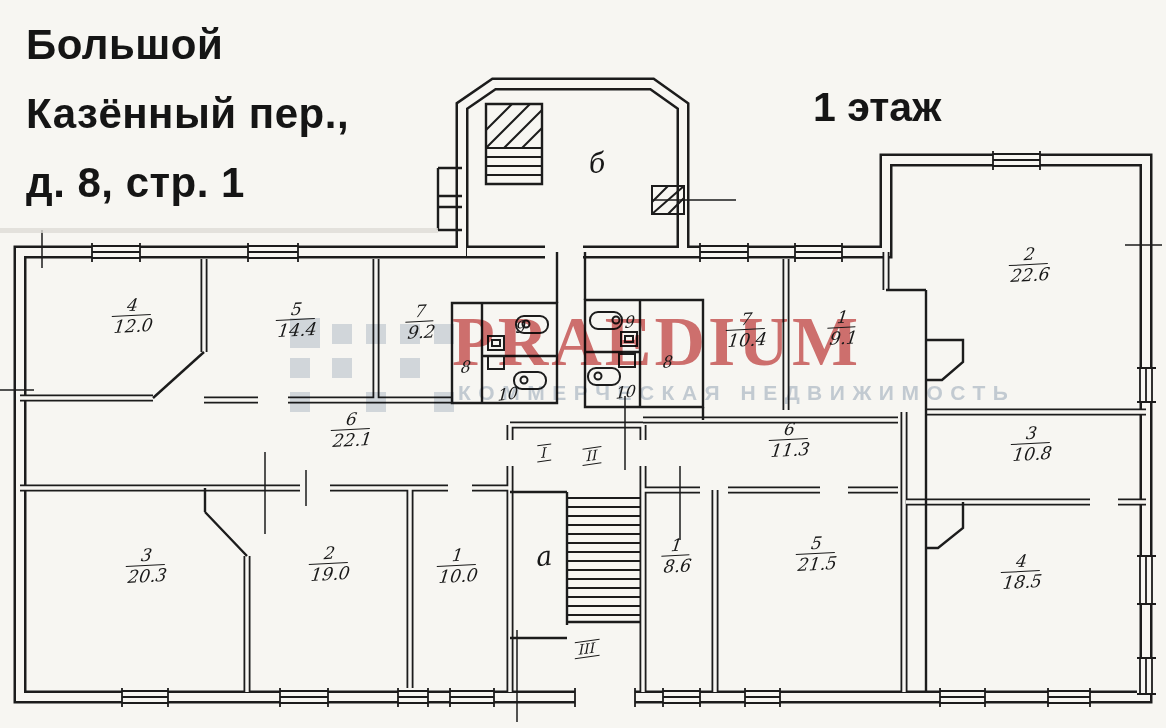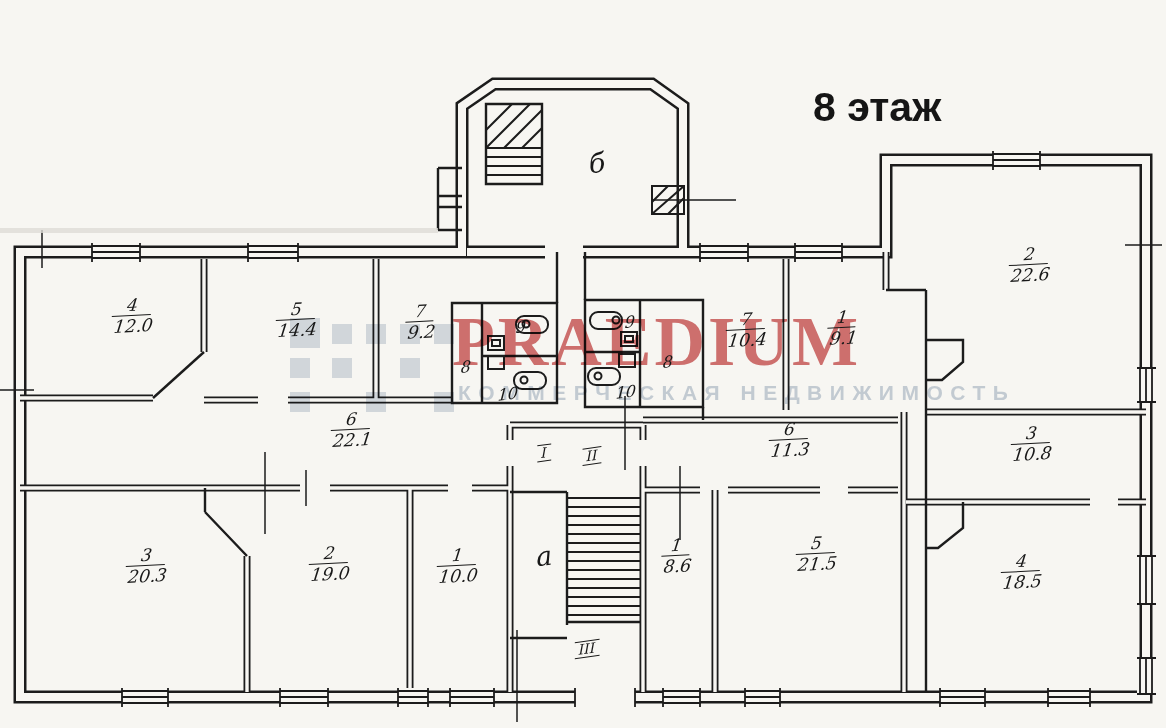--- a/index.html
+++ b/index.html
@@ -154,21 +154,24 @@
     </g>
 
     <g fill="none" stroke="#1c1c1c" stroke-width="1.5">
       <path d="M265,452 V534 M680,466 V540 M625,396 V470 M517,630 V722 M42,230 V268
                M1125,245 H1162 M0,390 H34 M652,200 H736 M306,470 V506"></path>
     </g>
   </svg>
 
   <div class="scan-smudge"></div>
 
-  <div class="floor-label">8 этаж</div>
+  <div class="title-block">Большой
+Казённый пер.,
+д. 8, стр. 1</div>
+  <div class="floor-label">1 этаж</div>
 
   <svg class="wm" style="left:288px;top:306px;" width="180" height="110" opacity="0.55">
     <g fill="#b7c3d2">
       <rect x="2" y="12" width="30" height="30"></rect>
       <rect x="44" y="18" width="20" height="20"></rect>
         <rect x="78" y="18" width="20" height="20"></rect>
       <rect x="112" y="18" width="20" height="20"></rect>
         <rect x="146" y="18" width="20" height="20"></rect>
       <rect x="2" y="52" width="20" height="20"></rect>
         <rect x="44" y="52" width="20" height="20"></rect>

